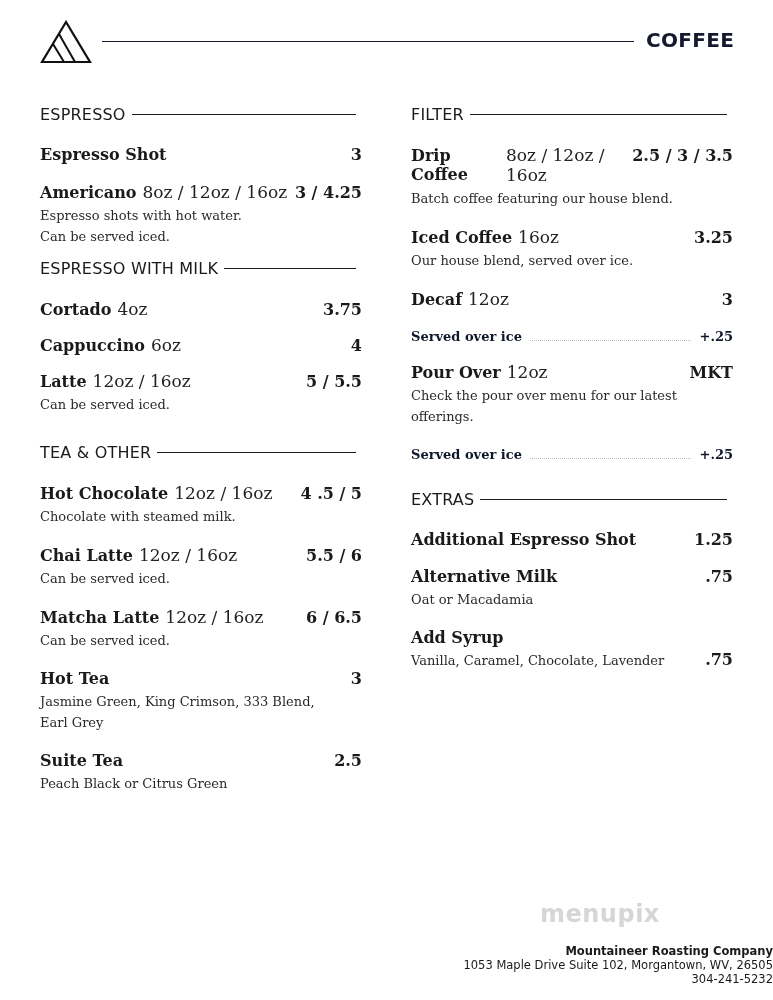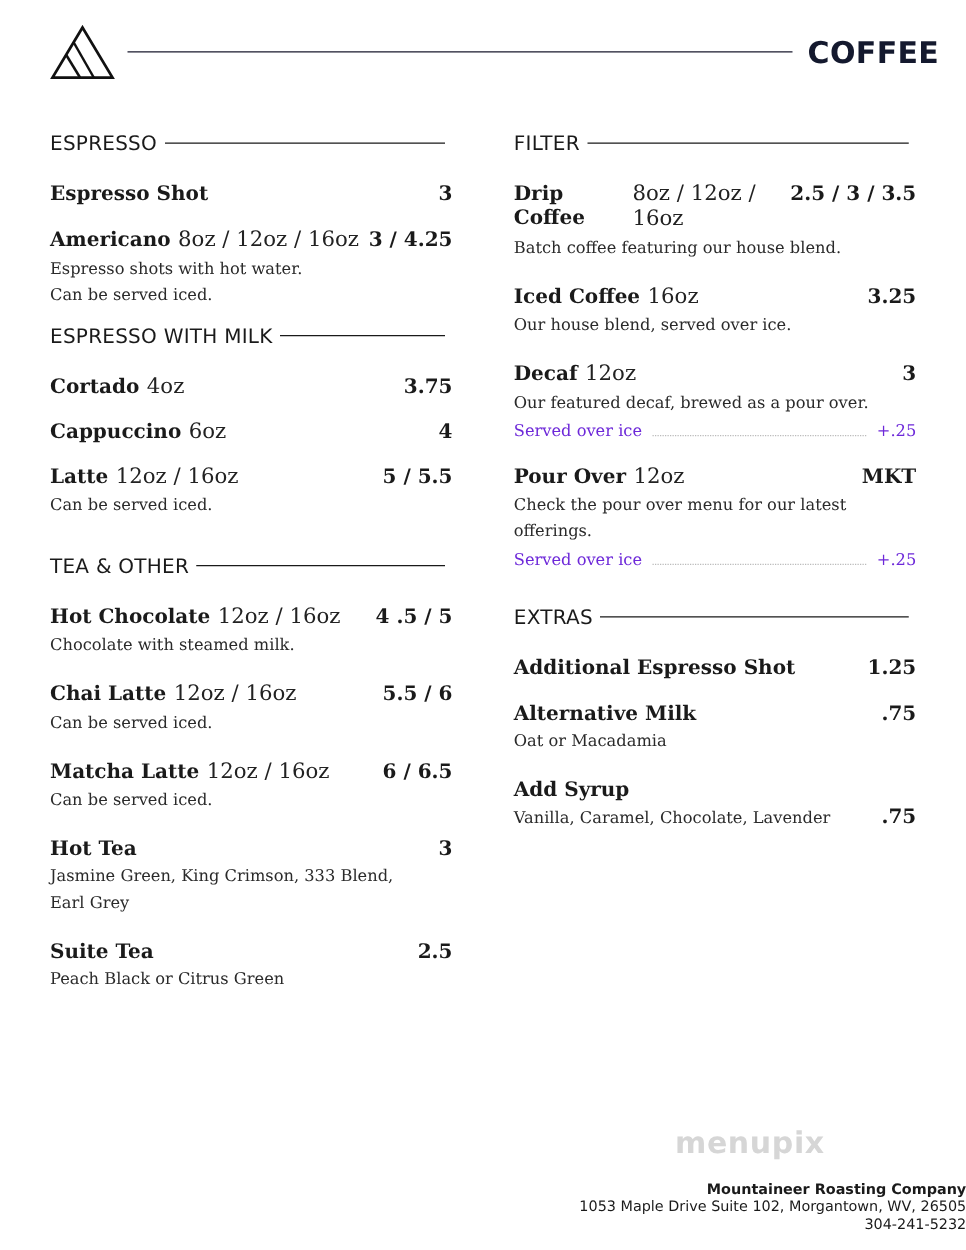--- a/index.html
+++ b/index.html
@@ -7,41 +7,41 @@
     width: 773px; height: 1000px; position: relative; overflow: hidden;
     color: #1a1a1a;
     font-family: "DejaVu Serif", "Liberation Serif", serif;
   }
   .header { position: absolute; left: 0; top: 0; width: 773px; height: 80px; }
   .logo { position: absolute; left: 40px; top: 20px; width: 52px; height: 44px; }
   .header-rule { position: absolute; left: 102px; top: 41px; width: 532px; height: 0; border-top: 1.5px solid #1a1a2e; }
   .header-title {
     position: absolute; left: 646px; top: 28px;
     font-family: "DejaVu Sans", "Liberation Sans", sans-serif;
-    font-weight: bold; font-size: 24px; color: #14192e; letter-spacing: 0.3px;
+    font-weight: bold; font-size: 20px; color: #14192e; letter-spacing: 0.3px;
   }
   .col { position: absolute; width: 322px; }
   .col-left { left: 40px; top: 103px; }
   .col-right { left: 411px; top: 103px; }
 
   .section-head { display: flex; align-items: center; height: 22px; margin-bottom: 20px; }
   .section-title {
     font-family: "DejaVu Sans", "Liberation Sans", sans-serif;
     font-size: 16px; color: #1a1a1a; letter-spacing: 0.2px; white-space: nowrap;
   }
   .section-rule { flex: 1; border-top: 1.5px solid #1a1a1a; margin-left: 6px; margin-right: 6px; }
 
   .item { margin-bottom: 18px; }
   .item-row { display: flex; align-items: baseline; justify-content: space-between; }
   .item-name-wrap { display: flex; align-items: baseline; }
   .item-name { font-weight: bold; font-size: 16px; color: #1a1a1a; }
   .item-size { font-size: 17px; margin-left: 6px; color: #222; }
   .item-price { font-weight: bold; font-size: 16px; white-space: nowrap; }
   .item-desc { font-size: 13px; line-height: 21px; color: #2a2a2a; margin-top: 3px; }
-  .addon { display: flex; align-items: baseline; font-size: 13px; color: #6d28d9; margin-top: 5px; }
+  .addon { display: flex; align-items: baseline; font-size: 13px; color: #0f172a; margin-top: 20px; font-weight: bold; }
   .addon-dots { flex: 1; border-bottom: 1px dotted #bbb; margin: 0 8px 3px 8px; }
   .addon-price { font-size: 13px; }
   .desc-price-row { display: flex; justify-content: space-between; align-items: baseline; }
 
   .footer {
     position: absolute; left: 0; width: 773px; top: 944px; text-align: right;
     font-family: "DejaVu Sans", "Liberation Sans", sans-serif; font-size: 11.5px; color: #1a1a1a; line-height: 14px;
   }
   .footer .company { font-weight: bold; }
   .watermark {
@@ -199,21 +199,20 @@
     <div class="item-desc">Our house blend, served over ice.</div>
   </div>
   <div class="item">
     <div class="item-row">
         <div class="item-name-wrap">
           <span class="item-name">Decaf</span>
           <span class="item-size">12oz</span>
         </div>
       <span class="item-price">3</span>
       </div>
-    <div class="item-desc">Our featured decaf, brewed as a pour over.</div>
     <div class="addon">
       <span>Served over ice</span>
       <span class="addon-dots"></span>
       <span class="addon-price">+.25</span>
     </div>
   </div>
   <div class="item" style="margin-bottom:26px">
     <div class="item-row">
         <div class="item-name-wrap">
           <span class="item-name">Pour Over</span>

